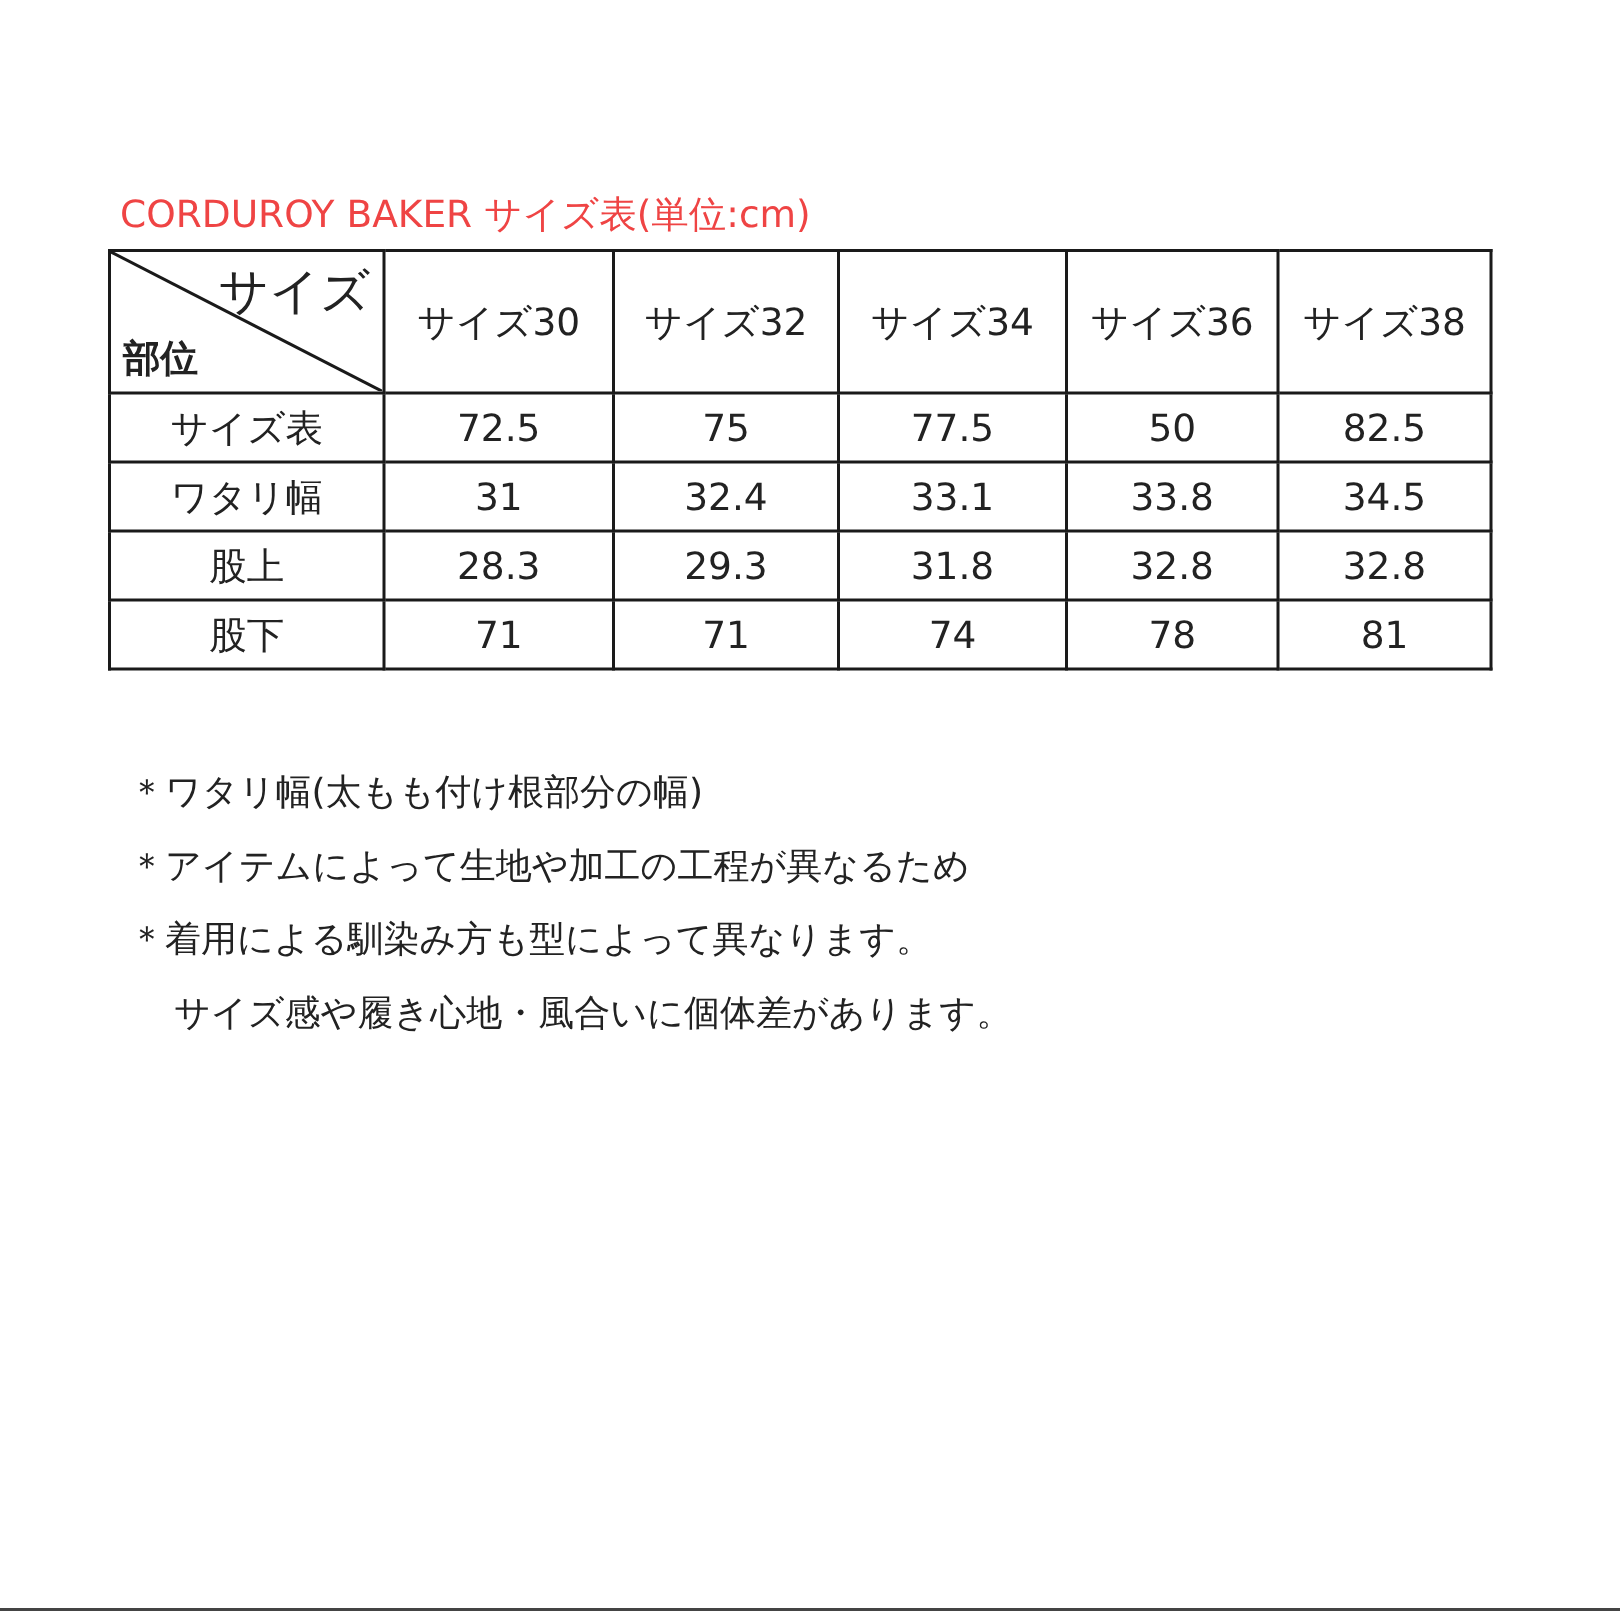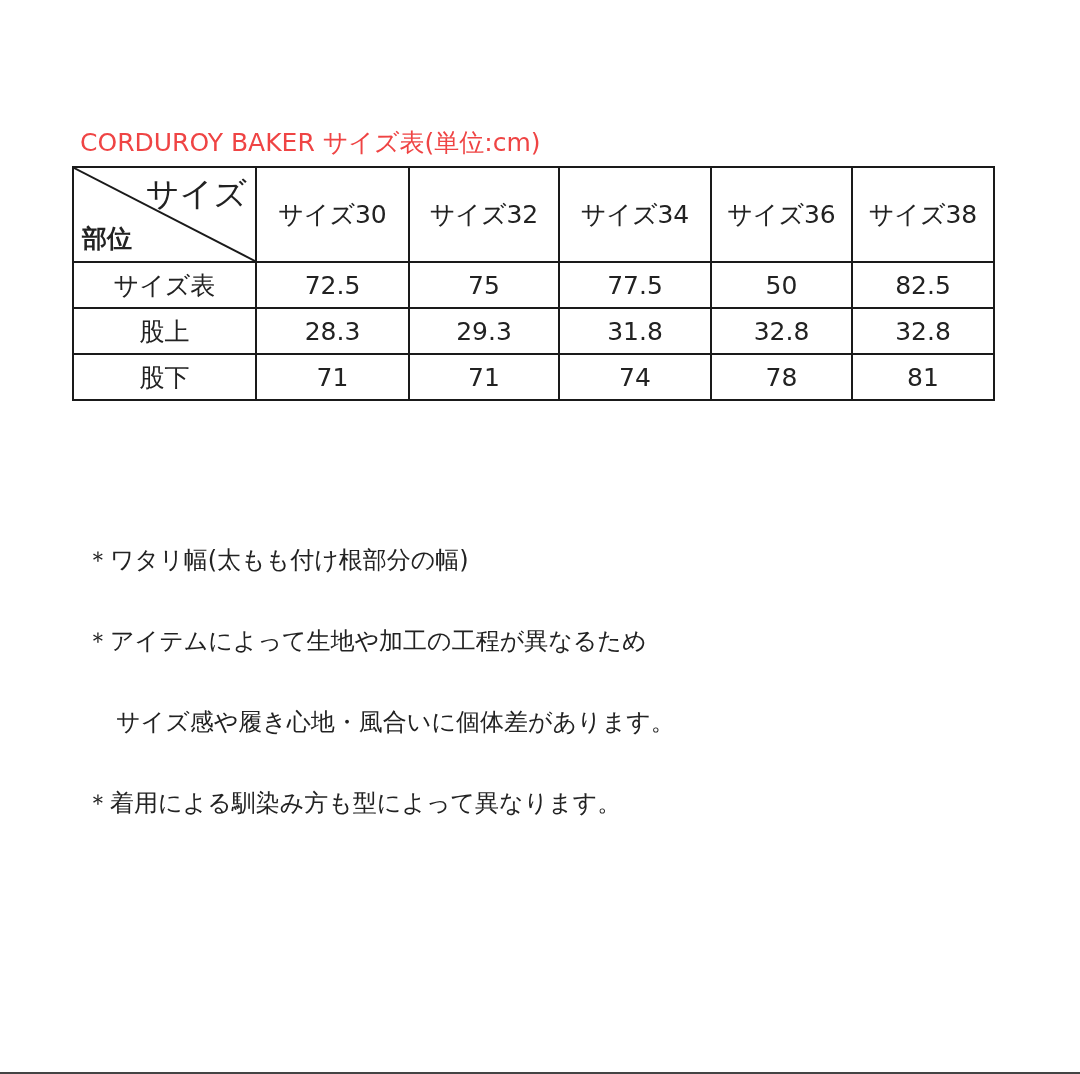--- a/index.html
+++ b/index.html
@@ -20,21 +20,21 @@
     font-weight:normal; font-size:25px; padding:0; color:#222;
     white-space:nowrap;
   }
   table.size thead th { height:93px; }
   table.size tbody td { height:44px; }
   th.corner { position:relative; overflow:hidden; }
   th.corner svg { position:absolute; left:0; top:0; width:100%; height:100%; }
   th.corner .c-top { position:absolute; right:8px; top:4px; font-size:33px; }
   th.corner .c-bot { position:absolute; left:8px; bottom:6px; font-size:25px;font-weight:bold; }
   .notes { position:absolute; left:86px; top:508px; font-size:24px; color:#222; }
-  .note-line { height:49px; line-height:40px; white-space:nowrap;margin-top:32px; }
+  .note-line { height:49px; line-height:40px; white-space:nowrap; }
   .note-line.indent { padding-left:30px; }
   .bottom-rule {
     position:absolute; left:0; bottom:0; width:1080px; height:2px; background:#444;
   }
 </style>
 </head>
 <body>
 
 <div class="title">CORDUROY BAKER サイズ表(単位:cm)</div>
 
@@ -66,20 +66,28 @@
   <tbody>
     <tr>
       <td>サイズ表</td>
       <td>72.5</td>
       <td>75</td>
       <td>77.5</td>
       <td>50</td>
       <td>82.5</td>
     </tr>
     <tr>
+      <td>ワタリ幅</td>
+      <td>31</td>
+      <td>32.4</td>
+      <td>33.1</td>
+      <td>33.8</td>
+      <td>34.5</td>
+    </tr>
+    <tr>
       <td>股上</td>
       <td>28.3</td>
       <td>29.3</td>
       <td>31.8</td>
       <td>32.8</td>
       <td>32.8</td>
     </tr>
     <tr>
       <td>股下</td>
       <td>71</td>
@@ -87,17 +95,17 @@
       <td>74</td>
       <td>78</td>
       <td>81</td>
     </tr>
   </tbody>
 </table>
 
 <div class="notes">
   <div class="note-line">＊ワタリ幅(太もも付け根部分の幅)</div>
   <div class="note-line">＊アイテムによって生地や加工の工程が異なるため</div>
+  <div class="note-line">＊着用による馴染み方も型によって異なります。</div>
   <div class="note-line indent">サイズ感や履き心地・風合いに個体差があります。</div>
-  <div class="note-line">＊着用による馴染み方も型によって異なります。</div>
 </div>
 
 <div class="bottom-rule"></div>
 
 </body></html>

